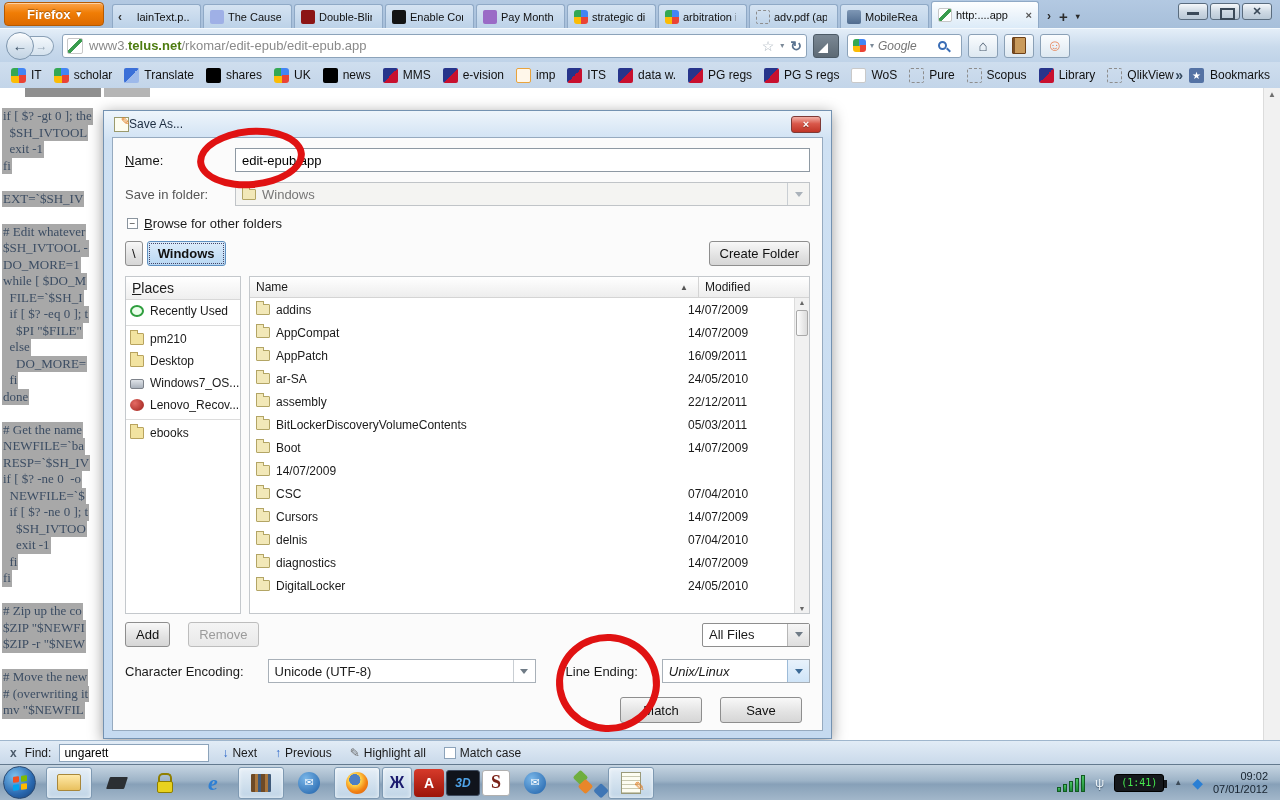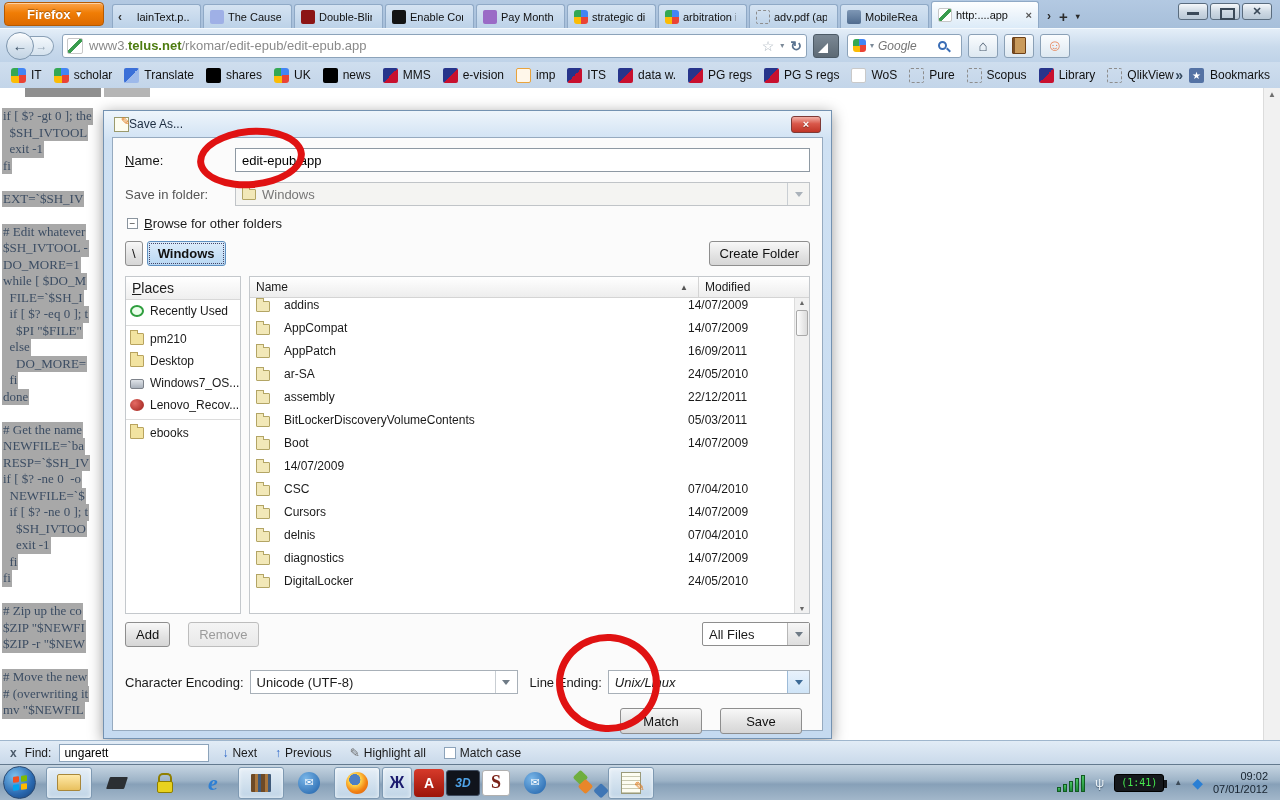--- a/index.html
+++ b/index.html
@@ -168,35 +168,35 @@
   .fl-head { height:21px; display:flex; border-bottom:1px solid #d4d4d4; background:linear-gradient(#fff,#ededed); }
   .fl-hname { flex:1; display:flex; align-items:center; padding:0 6px; border-right:1px solid #d4d4d4; font-size:12px; }
   .fl-sort { margin-left:auto; font-size:8px; color:#555; padding-right:4px; }
   .fl-hmod { width:110px; display:flex; align-items:center; padding:0 6px; font-size:12px; }
   .fl-scroll { position:absolute; right:0; top:21px; bottom:0; width:15px; background:#f1f1f1; border-left:1px solid #dcdcdc; }
   .fl-scroll .up { position:absolute; top:1px; width:14px; text-align:center; font-size:7px; color:#666; }
   .fl-scroll .dn { position:absolute; bottom:1px; width:14px; text-align:center; font-size:7px; color:#666; }
   .fl-thumb { position:absolute; top:12px; left:1px; width:12px; height:26px; background:linear-gradient(90deg,#fdfdfd,#dcdcdc);
     border:1px solid #a9a9a9; border-radius:2px; }
   .fl-rows { position:absolute; left:0; right:15px; top:21px; bottom:0; overflow:hidden; }
-  .frow2 { height:23px; display:flex; align-items:flex-end; padding:9px 6px; gap:14px; }
+  .frow2 { height:23px; display:flex; align-items:center; padding:9px 6px; gap:6px; }
   .f-folder { width:14px; height:11px; background:#f2e8b8; border:1px solid #b3a565; position:relative; flex:0 0 14px; border-radius:1px; }
   .f-folder::before { content:""; position:absolute; left:-1px; top:-4px; width:6px; height:3px; background:#f2e8b8;
     border:1px solid #b3a565; border-bottom:none; }
   .f-name { flex:1; font-size:12px; white-space:nowrap; overflow:hidden; }
   .f-date { width:100px; font-size:12px; }
 
-  .addrow { display:flex; align-items:flex-start; margin-bottom:23px; }
+  .addrow { display:flex; align-items:center; margin-bottom:12px; }
   .addrow .btn { margin-right:18px; min-width:44px; }
   .filter-combo { width:108px; height:24px; border:1px solid #8e8e8e; border-radius:2px; background:#fff;
     display:flex; align-items:center; }
   .filter-combo .combo-text { padding-left:6px; }
   .filter-combo .combo-arrow { background:linear-gradient(#f6f6f6,#dedede); border-left:1px solid #b7b7b7; }
 
-  .encrow { display:flex; align-items:center; margin-bottom:14px; gap:6px; }
+  .encrow { display:flex; align-items:center; margin-bottom:14px; gap:24px; }
   .enc-label { font-size:13px; white-space:nowrap; }
   .enc-combo { width:268px; }
   .le-combo { flex:1;font-style:italic; }
   .actionrow { display:flex; justify-content:flex-end; gap:18px; padding-right:8px; }
   .actionrow .btn { min-width:82px; height:26px; }
   .actionrow .btn::first-letter { text-decoration:underline; }
 
   
   .anno { position:absolute; border:7px solid #e01212; border-radius:50%; background:transparent; z-index:50; }
   .anno1 { left:197px; top:128px; width:108px; height:60px; transform:rotate(-5deg); }

